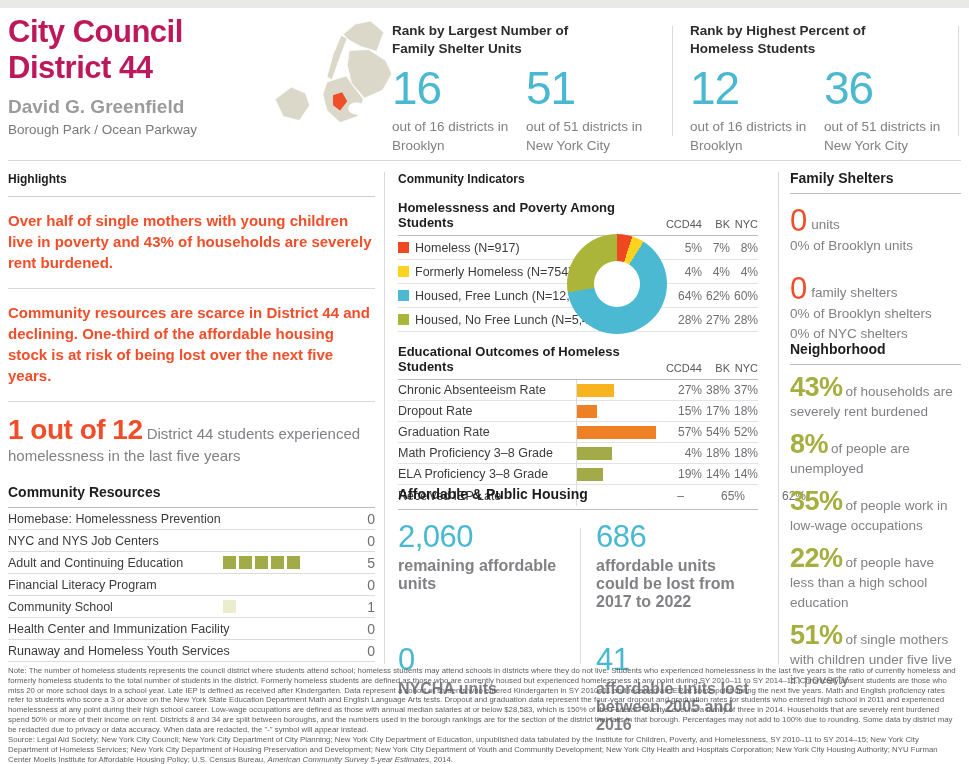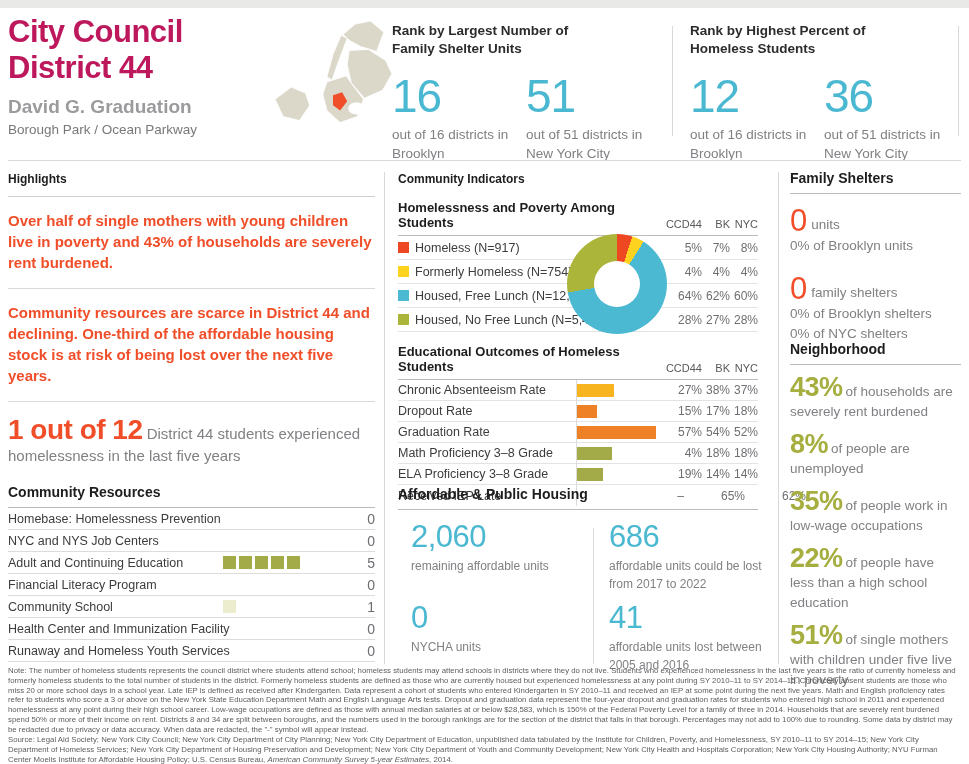--- a/index.html
+++ b/index.html
@@ -15,21 +15,21 @@
   .page-title { font-size:31px; font-weight:700; line-height:36px; letter-spacing:-0.5px; color:#be185d; }
   .member-name { margin-top:10px; font-size:19px; font-weight:700; color:#9b9b9d; }
   .member-area { margin-top:4px; font-size:13.5px; color:#77787a; }
 
   .map-wrap { position:absolute; left:271px; top:20px; width:126px; height:128px; }
 
   .rank-group { position:absolute; top:22px; width:268px; }
   .rank-group.g1 { left:392px; }
   .rank-group.g2 { left:690px; }
   .rank-label { font-size:13.5px; font-weight:700; line-height:18px; color:#2c2c2e; width:215px; }
-  .rank-stats { display:flex; margin-top:14px; }
+  .rank-stats { display:flex; margin-top:6px; }
   .rank-stat { width:135px; }
   .rank-num { font-size:46px; line-height:48px; color:#4ab8d1; letter-spacing:-1px; }
   .rank-cap { margin-top:5px; font-size:13.5px; line-height:19px; color:#808184; width:125px; }
 
   .vrule { position:absolute; width:1px; background:#d9dad8; }
   .vr-header { left:672px; top:26px; height:110px; }
   .vr-edge { left:958px; top:26px; height:110px; }
   .vr-left { left:384px; top:172px; height:492px; }
   .vr-right { left:778px; top:172px; height:492px; }
   .hrule-header { position:absolute; left:8px; top:160px; width:953px; height:1px; background:#d9dad8; }
@@ -63,25 +63,25 @@
   .donut::after { content:""; position:absolute; left:27px; top:27px; width:46px; height:46px; border-radius:50%; background:#fff; }
 
   .out-rows { position:relative; }
   .out-rows::before { content:""; position:absolute; left:178px; top:0; bottom:0; width:1px; background:#dcdcda; }
   .out-row { display:grid; grid-template-columns:178px 1fr 42px 28px 28px; align-items:center; height:21px; border-bottom:1px solid #e3e3e1; }
   .out-row:last-child { border-bottom:none;gap:33px; }
   .out-label { font-size:12.5px; color:#3c3c3e; }
   .bar { height:13px; }
 
   .housing { position:absolute; left:398px; top:486px; width:360px; }
-  .housing-grid { position:relative; display:grid; grid-template-columns:182px 178px; row-gap:8px; margin-top:10px;margin-left:13px; }
+  .housing-grid { position:relative; display:grid; grid-template-columns:182px 178px; row-gap:32px; margin-top:10px; }
   .housing-grid::before { content:""; position:absolute; left:182px; top:8px; height:136px; width:1px; background:#dcdcda; }
   .h-stat.right { padding-left:16px; }
   .h-num { font-size:31px; line-height:33px; color:#4ab8d1; letter-spacing:-0.5px; }
-  .h-cap { margin-top:4px; font-size:12px; line-height:18px; color:#808184; max-width:160px; }
+  .h-cap { margin-top:4px; font-size:16px; line-height:18px; color:#808184; max-width:160px;font-weight:bold; }
 
   
   .col-right { position:absolute; left:790px; top:170px; width:171px; }
   .shelter-group { margin-top:12px; }
   .sh-line { font-size:13.5px; line-height:20px; color:#808184; }
   .sh-num { font-size:31px; font-weight:400; color:#f04e29; line-height:30px; vertical-align:-2px; margin-right:4px; }
   .neighborhood { position:absolute; left:790px; top:341px; width:171px; }
   .nb-stat { margin-top:9px; font-size:13.5px; line-height:20px; color:#808184; }
   .nb-num { font-size:27px; font-weight:700; color:#a5ae3f; line-height:26px; letter-spacing:-0.5px; margin-right:3px; }
 
@@ -93,21 +93,21 @@
 <body>
 
 <div class="page">
   <div class="topstrip"></div>
 
   <div class="title-block">
     <div class="page-title">
       <div>City Council</div>
       <div>District 44</div>
     </div>
-    <div class="member-name">David G. Graduation</div>
+    <div class="member-name">David G. Greenfield</div>
     <div class="member-area">Borough Park / Ocean Parkway</div>
   </div>
 
   <div class="map-wrap">
     <svg width="126" height="128" viewBox="0 0 124 126">
       <g fill="#DBD8CA" stroke="#ffffff" stroke-width="0.8">
         <path d="M4,78 L20,66 L34,72 L38,84 L28,99 L12,95 Z"></path>
         <path d="M55,56 L61,34 L69,15 L75,18 L66,42 L60,59 Z"></path>
         <path d="M71,14 L83,4 L98,1 L111,12 L104,31 L88,26 L77,20 Z"></path>
         <path d="M77,30 L96,29 L113,40 L119,53 L110,69 L92,77 L79,62 L75,44 Z"></path>

